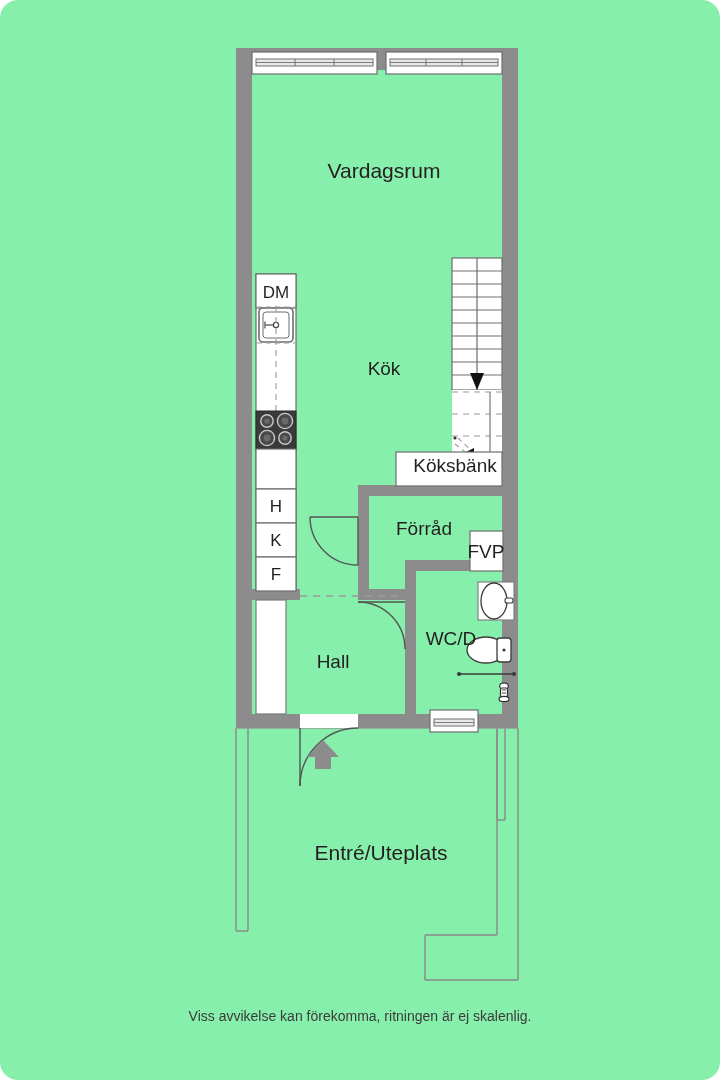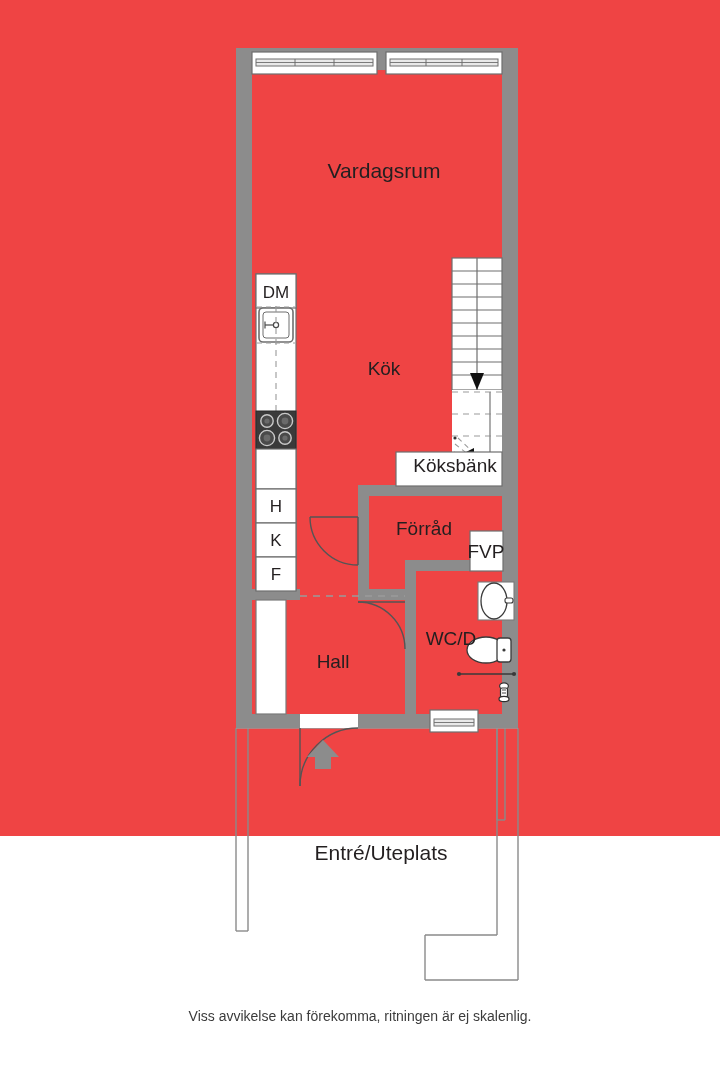--- a/index.html
+++ b/index.html
@@ -9,22 +9,23 @@
   }
   body {
     width: 720px;
     height: 1080px;
     font-family: "Liberation Sans", sans-serif;
     overflow: hidden;
   }
   #plan-root {
     position: relative;
     width: 720px;
-    height: 836px;
-    background: #ef4444;
+    height: 1080px;
+    background: #86efac;
+    border-radius: 18px;
   }
   #floorplan-svg {
     display: block;
     width: 720px;
     height: 1080px;
   }
   .room-label {
     font-family: "Liberation Sans", sans-serif;
     fill: #231f20;
   }

